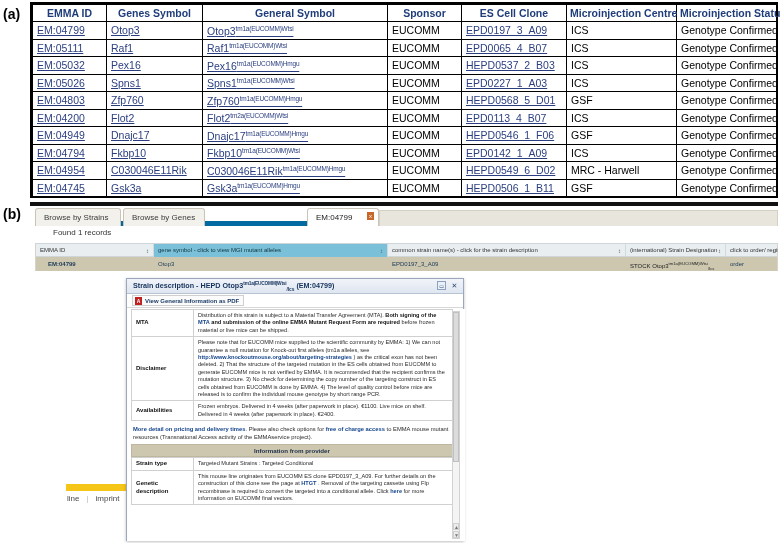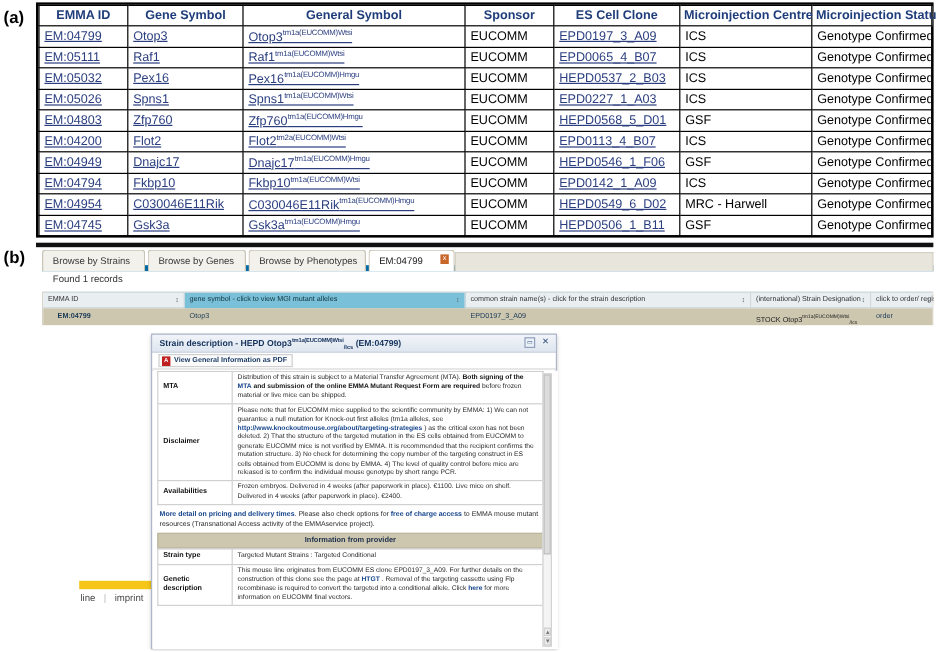--- a/index.html
+++ b/index.html
@@ -135,21 +135,21 @@
     position: absolute;
     left: 344px; top: 2px;
     width: 399px; height: 16px;
     background: #e8e5dd;
     border: 1px solid #d4d0c4;
     border-bottom: none;
   }
 
   #found-records {
     position: absolute;
-    left: 14px; top: 26px;
+    left: 23px; top: 26px;
     font-size: 8px;
     color: #333;
   }
 
   
   #grid {
     position: absolute;
     left: 5px; top: 41px;
     width: 743px; height: 28px;
     border-left: 1px solid #d7d3c8;
@@ -383,21 +383,21 @@
 
 <div id="root">
 
   <div class="panel-label" id="label-a">(a)</div>
 
   <div id="panel-a">
     <table class="emma">
       <thead>
         <tr>
           <th class="c-emma">EMMA ID</th>
-          <th class="c-gene">Gene Symbol</th>
+          <th class="c-gene">Genes Symbol</th>
           <th class="c-allele">General Symbol</th>
           <th class="c-spons">Sponsor</th>
           <th class="c-clone">ES Cell Clone</th>
           <th class="c-centre">Microinjection Centre</th>
           <th class="c-status">Microinjection Status</th>
         </tr>
       </thead>
       <tbody id="table-a-body">
           <tr>
             <td class="c-emma lnk"><a href="#">EM:04799</a></td>
@@ -499,23 +499,20 @@
 
     <div id="top-black-bar"></div>
 
     <div id="tabstrip">
       <div id="tabstrip-rest"></div>
       <div class="tab" id="tab-strains">
         <span>Browse by Strains</span>
       </div>
       <div class="tab" id="tab-genes">
         <span>Browse by Genes</span>
-      </div>
-      <div class="tab" id="tab-phenotypes">
-        <span>Browse by Phenotypes</span>
       </div>
       <div class="tab active" id="tab-record">
         <span>EM:04799</span>
         <span class="tab-close">x</span>
       </div>
     </div>
 
     <div id="found-records">Found 1 records</div>
 
     <div id="grid">

